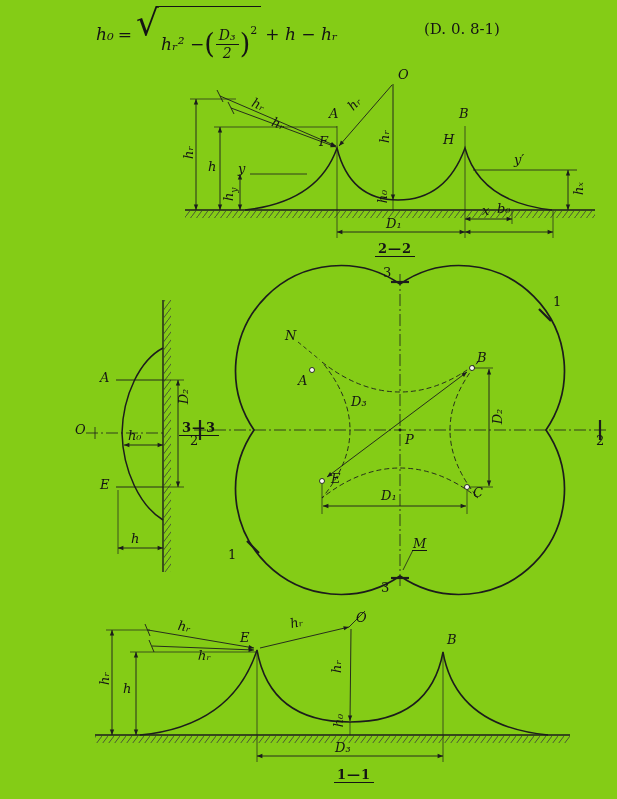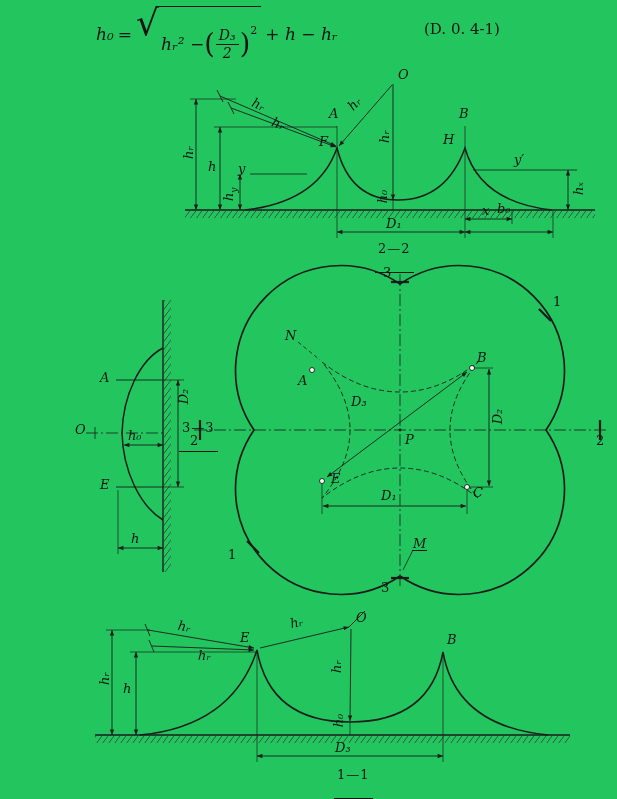--- a/index.html
+++ b/index.html
@@ -1,24 +1,24 @@
 <!DOCTYPE html>
 <html><head>
 <meta charset="utf-8">
 <style>
   html,body{margin:0;padding:0;background:#e8e6e0;}
-  .page{position:relative;width:617px;height:799px;background:#22c55e;overflow:hidden;
+  .page{position:relative;width:617px;height:799px;background:#84cc16;overflow:hidden;
         font-family:"DejaVu Serif","DejaVu Sans",serif;color:#141414;}
   svg{position:absolute;left:0;top:0;}
   .lb{position:absolute;font:italic 13px "DejaVu Serif","DejaVu Sans",serif;color:#141414;
       white-space:nowrap;line-height:1;}
   .lb sub{font-size:9px;font-style:italic;}
   .up{font-style:normal;}
   .rot{transform:rotate(-90deg);transform-origin:center center;}
-  .title{font-style:normal;font-size:13px;letter-spacing:1px;border-bottom:1.2px solid #141414;padding:0 3px 17px;}
+  .title{font-style:normal;font-size:13px;letter-spacing:1px;border-bottom:1.2px solid #141414;padding:0 3px 1px;font-weight:bold;}
   .u{border-bottom:1px solid #141414;padding:0 1px;}
   .formula{position:absolute;left:96px;top:6px;display:flex;align-items:center;
            font:italic 17px "DejaVu Serif","DejaVu Sans",serif;}
   .formula .op{font-style:normal;margin:0 4px;}
   .sqrt{display:flex;align-items:flex-start;}
   .sqrt-glyph{font-style:normal;font-size:36px;line-height:1;transform:translateY(-1px);}
   .sqrt-body{border-top:1.4px solid #141414;display:flex;align-items:center;padding:20px 4px 0 2px;}
   .paren{font-style:normal;font-size:27px;line-height:1;transform:translateY(-1px);}
   .frac{display:inline-flex;flex-direction:column;align-items:center;font-size:14px;line-height:1.2;margin:0 1px;}
   .frac .num{border-bottom:1px solid #141414;padding:0 3px;}
@@ -41,21 +41,21 @@
         <span class="frac">
           <span class="num">D₃</span>
           <span>2</span>
         </span>
         <span class="paren">)</span>
         <span class="exp">2</span>
       </span>
     </span>
     <span style="margin-left:4px">+ h − hᵣ</span>
   </div>
-  <span class="eq-num">(D. 0. 4-1)</span>
+  <span class="eq-num">(D. 0. 8-1)</span>
 
   <svg width="617" height="799" viewBox="0 0 617 799">
     <defs>
       <marker id="ar" viewBox="0 0 10 10" refX="10" refY="5" markerWidth="8" markerHeight="6" orient="auto-start-reverse">
         <path d="M0,1 L10,5 L0,9 z" fill="#1c1c1c"></path>
       </marker>
       <pattern id="hatch" width="6" height="8" patternUnits="userSpaceOnUse">
         <line x1="0" y1="8" x2="6" y2="0" stroke="#3a3a3a" stroke-width="0.8"></line>
       </pattern>
     </defs>

